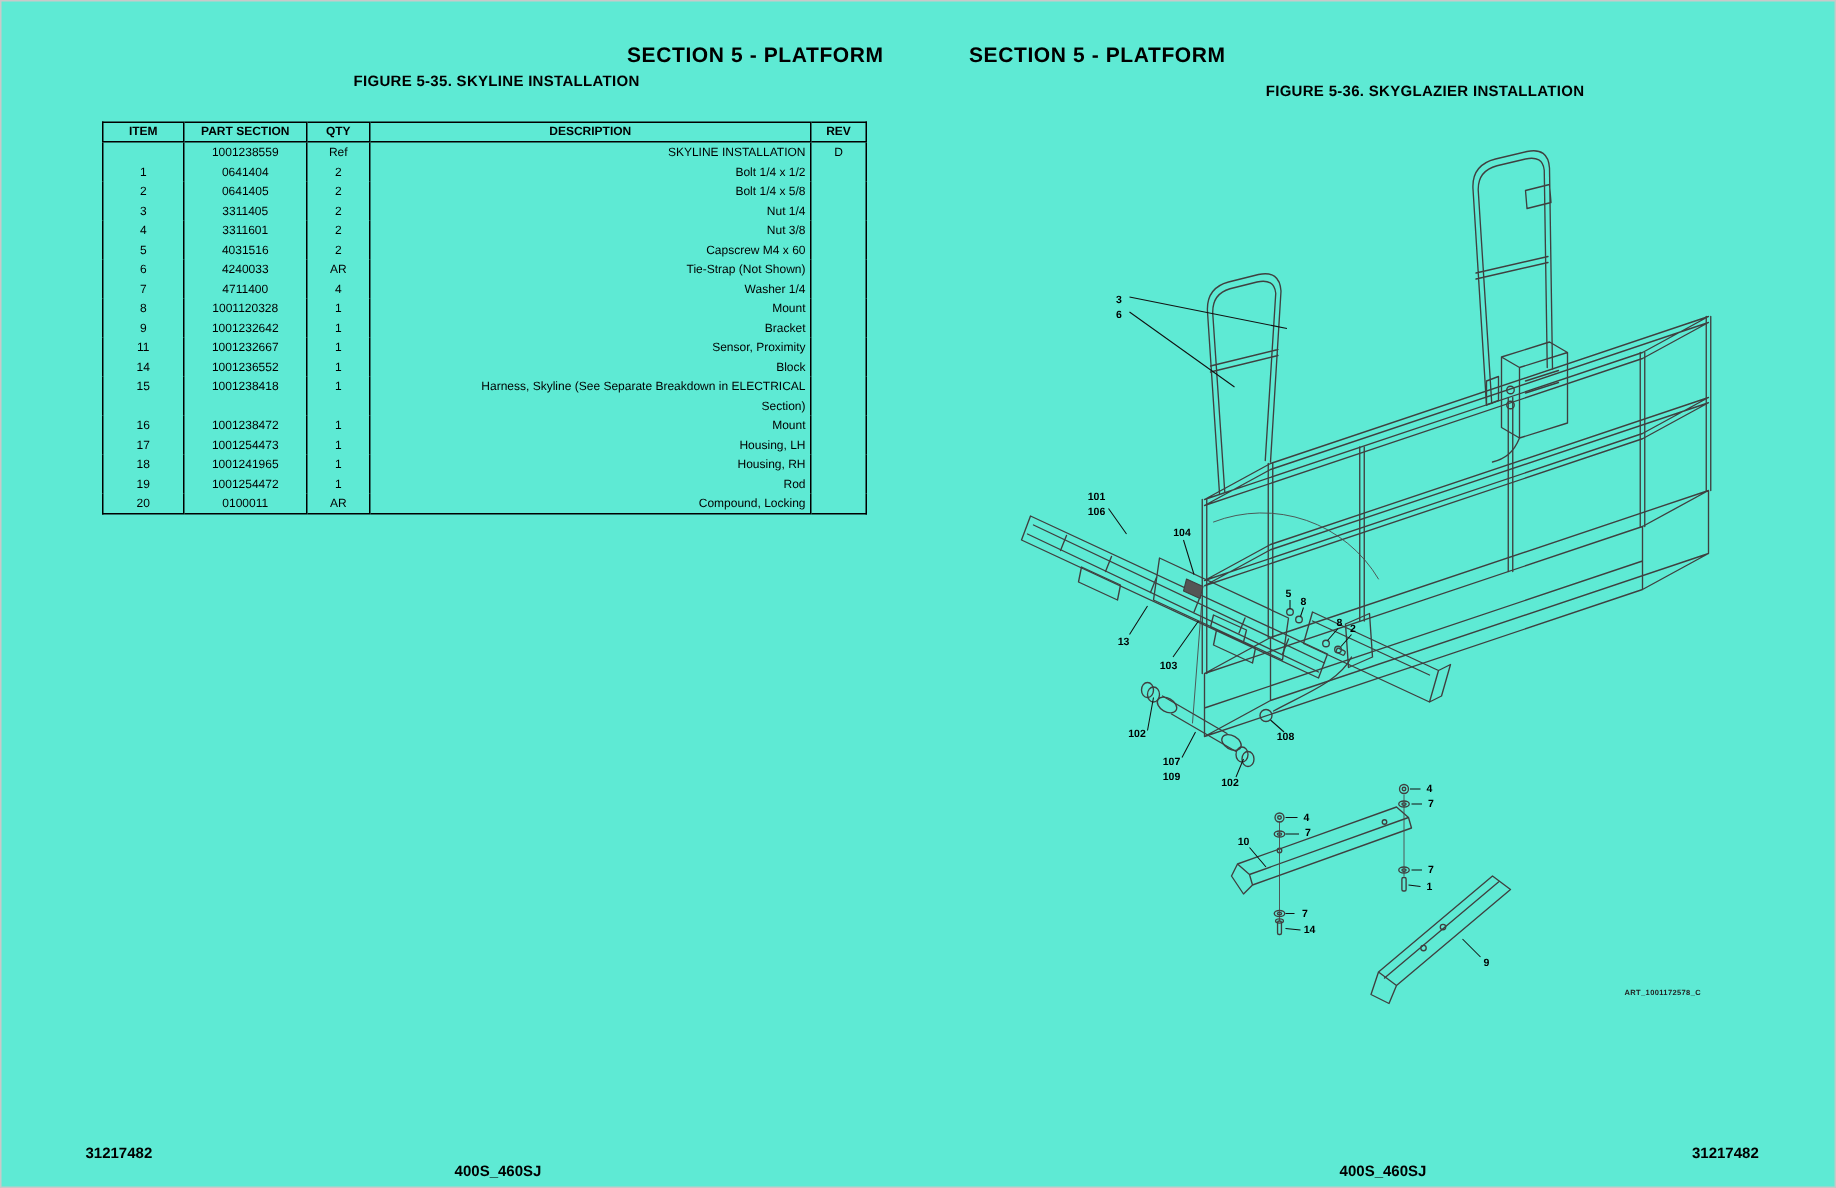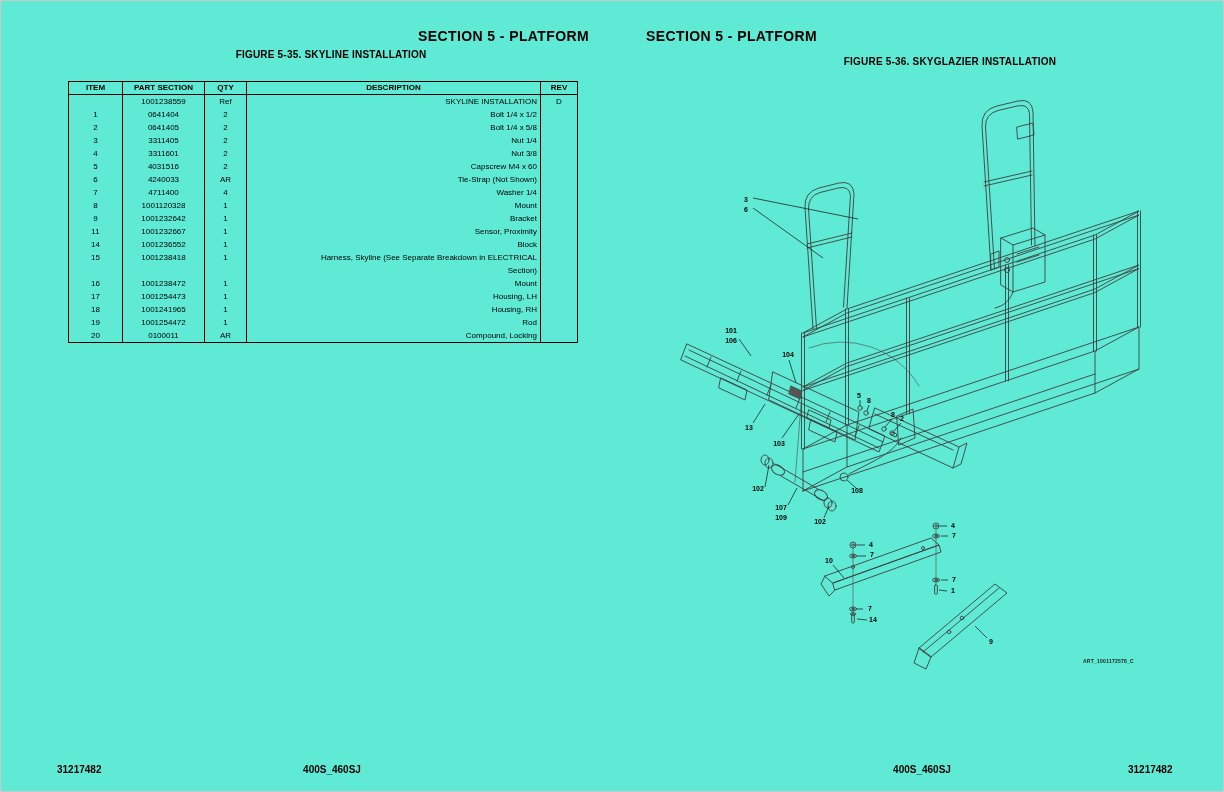--- a/index.html
+++ b/index.html
@@ -19,21 +19,21 @@
   table.parts { position:absolute; left:67px; top:80px; width:509px;
                 border-collapse:collapse; table-layout:fixed;
                 font-size:8px; line-height:13px; border:1.5px solid #000; }
   table.parts th, table.parts td { vertical-align:top; text-align:center; padding:0; }
   table.parts th + th, table.parts td + td { border-left:1px solid #000; }
   table.parts thead th { font-weight:bold; border-bottom:1.2px solid #000; height:12px; line-height:12px; }
   table.parts td.desc { text-align:right; padding-left:5px; padding-right:3px; white-space:pre-line; }
   table.parts td.desc.indent { padding-left:6px; }
 
   .footer-item { position:absolute; top:763px; font-size:10px; font-weight:bold; white-space:nowrap; }
-  .footer-item.center { transform:translateX(-50%); }
+  .footer-item.center { transform:translateX(-50%);margin-top:12px; }
   .page-num { position:absolute; top:765px; font-size:8.5px; font-weight:normal;margin-top:38px; }
 
   svg.diagram { position:absolute; left:660px; top:85px; }
   svg .wire   { stroke:#3f3f3f; stroke-width:.9; fill:none; stroke-linejoin:round; stroke-linecap:round; }
   svg .thin   { stroke:#4a4a4a; stroke-width:.6; fill:none; }
   svg .leaders{ stroke:#111; stroke-width:.7; fill:none; }
   svg .dark   { fill:#555; stroke:#3f3f3f; stroke-width:.7; }
   svg text.callout { font-family:"Liberation Sans",sans-serif; font-size:7px; font-weight:bold;
                      text-anchor:middle; fill:#000; }
   svg text.art { font-family:"Liberation Sans",sans-serif; font-size:5px; font-weight:bold;

